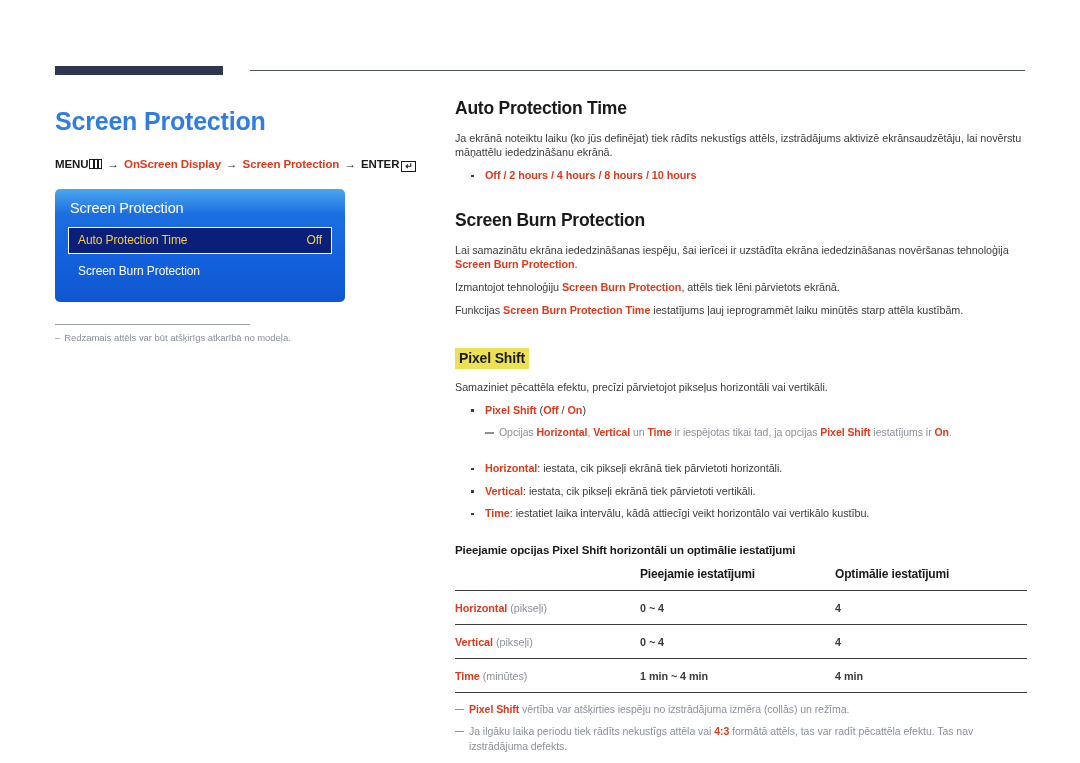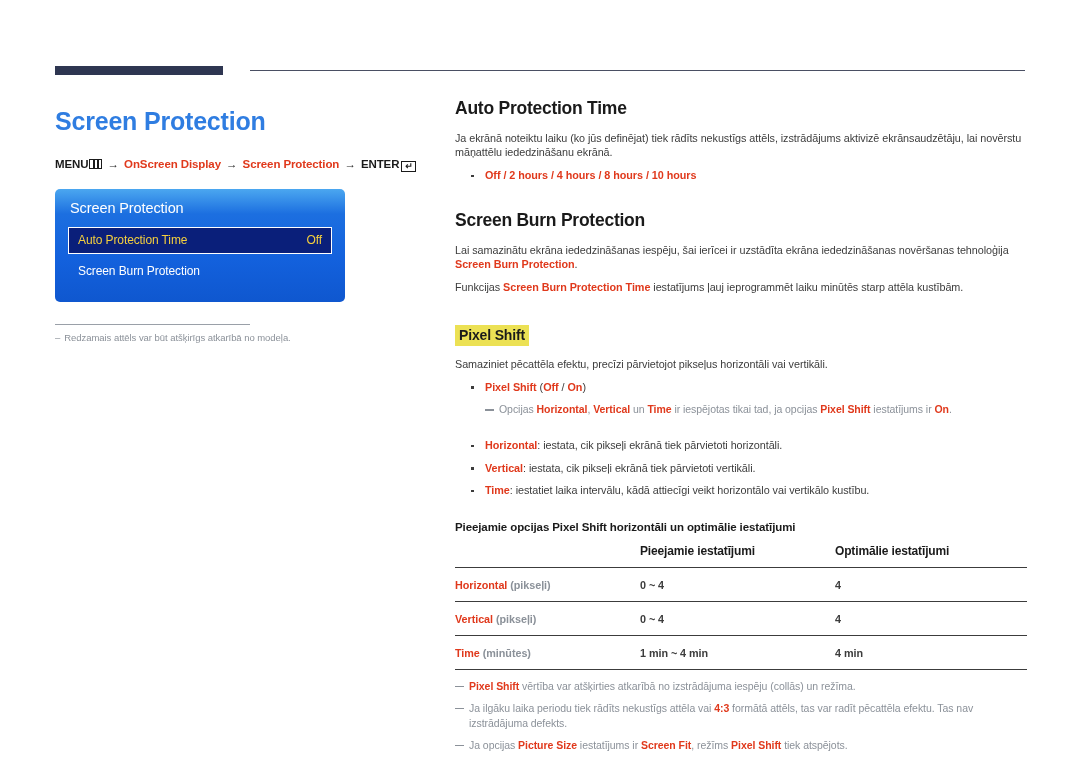--- a/index.html
+++ b/index.html
@@ -213,21 +213,21 @@
   table.spec th.c0 { width: 185px; }
   table.spec th.c1 { width: 195px; }
   table.spec th.c2 { width: 192px; }
   table.spec tbody tr { border-top: 1.3px solid #3c3c3c; }
   table.spec tbody tr:last-child { border-bottom: 1.3px solid #3c3c3c; }
   table.spec td {
     padding: 11px 0 10px 0;
     vertical-align: top;
     color: #3c3c3c;
   }
-  table.spec td .unit { color: #8b9199; font-weight: bold; text-align: right; }
+  table.spec td .unit { color: #8b9199; font-weight: normal; text-align: right; }
 
   .foot-notes { margin-top: 9px; }
   .foot-notes .subnote { padding-left: 14px; margin: 0 0 7px 0; }
   .foot-notes .subnote::before { left: 0; top: 7px; }
 </style>
 </head>
 <body>
 
 <div class="page">
 
@@ -274,20 +274,23 @@
     <ul class="bullets">
       <li>
         <span class="accent">Off / 2 hours / 4 hours / 8 hours / 10 hours</span>
       </li>
     </ul>
 
     <h2 class="sec second">Screen Burn Protection</h2>
 
     <p class="body-p">
       <span>Lai samazinātu ekrāna iededzināšanas iespēju, šai ierīcei ir uzstādīta ekrāna iededzināšanas novēršanas tehnoloģija </span><span class="accent">Screen Burn Protection</span><span>.</span>
+    </p>
+    <p class="body-p">
+      <span>Izmantojot tehnoloģiju </span><span class="accent">Screen Burn Protection</span><span>, attēls tiek lēni pārvietots ekrānā.</span>
     </p>
     <p class="body-p">
       <span>Funkcijas </span><span class="accent">Screen Burn Protection Time</span><span> iestatījums ļauj ieprogrammēt laiku minūtēs starp attēla kustībām.</span>
     </p>
 
     <div class="hl-title">Pixel Shift</div>
 
     <p class="body-p">Samaziniet pēcattēla efektu, precīzi pārvietojot pikseļus horizontāli vai vertikāli.</p>
 
     <ul class="bullets">
@@ -335,19 +338,19 @@
         </tr>
         <tr>
           <td><span class="accent">Time</span><span class="unit"> (minūtes)</span></td>
           <td class="accent">1 min ~ 4 min</td>
           <td class="accent">4 min</td>
         </tr>
       </tbody>
     </table>
 
     <div class="foot-notes">
-      <div class="subnote"><span class="accent">Pixel Shift</span><span> vērtība var atšķirties atkarībā no izstrādājuma iespēju (collās) un režīma.</span></div>
+      <div class="subnote"><span class="accent">Pixel Shift</span><span> vērtība var atšķirties iespēju no izstrādājuma izmēra (collās) un režīma.</span></div>
       <div class="subnote"><span>Ja ilgāku laika periodu tiek rādīts nekustīgs attēla vai </span><span class="accent">4:3</span><span> formātā attēls, tas var radīt pēcattēla efektu. Tas nav izstrādājuma defekts.</span></div>
       <div class="subnote"><span>Ja opcijas </span><span class="accent">Picture Size</span><span> iestatījums ir </span><span class="accent">Screen Fit</span><span>, režīms </span><span class="accent">Pixel Shift</span><span> tiek atspējots.</span></div>
     </div>
 
   </div>
 </div>
 
 </body></html>

